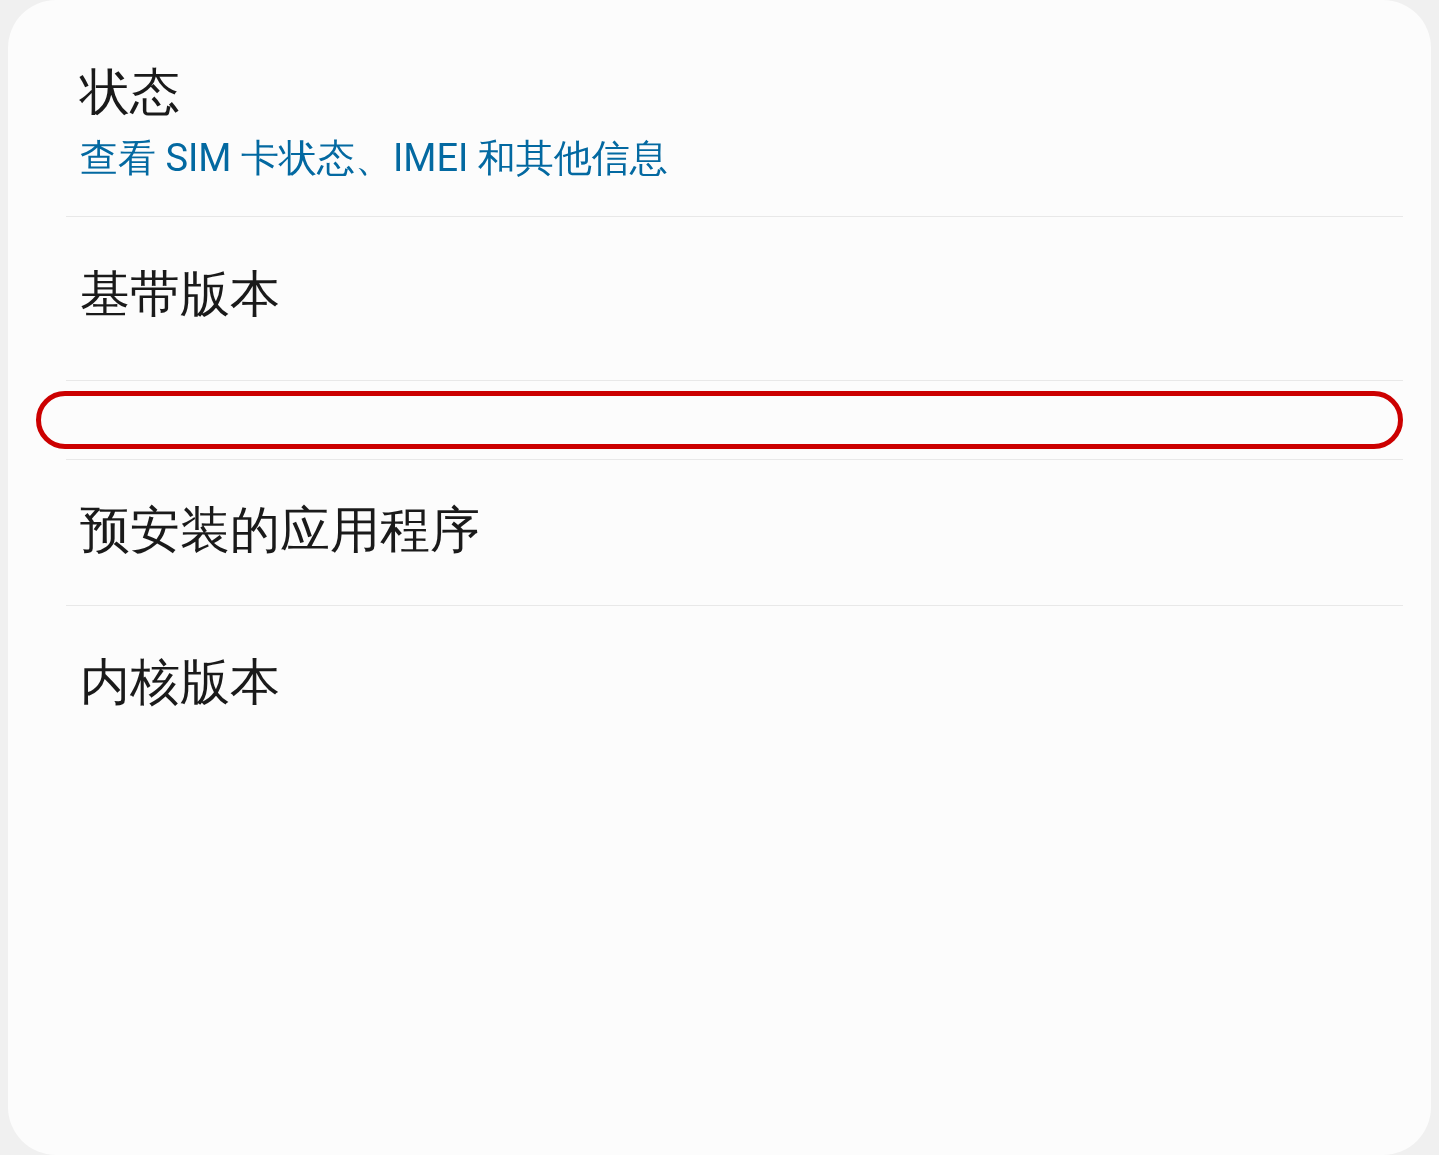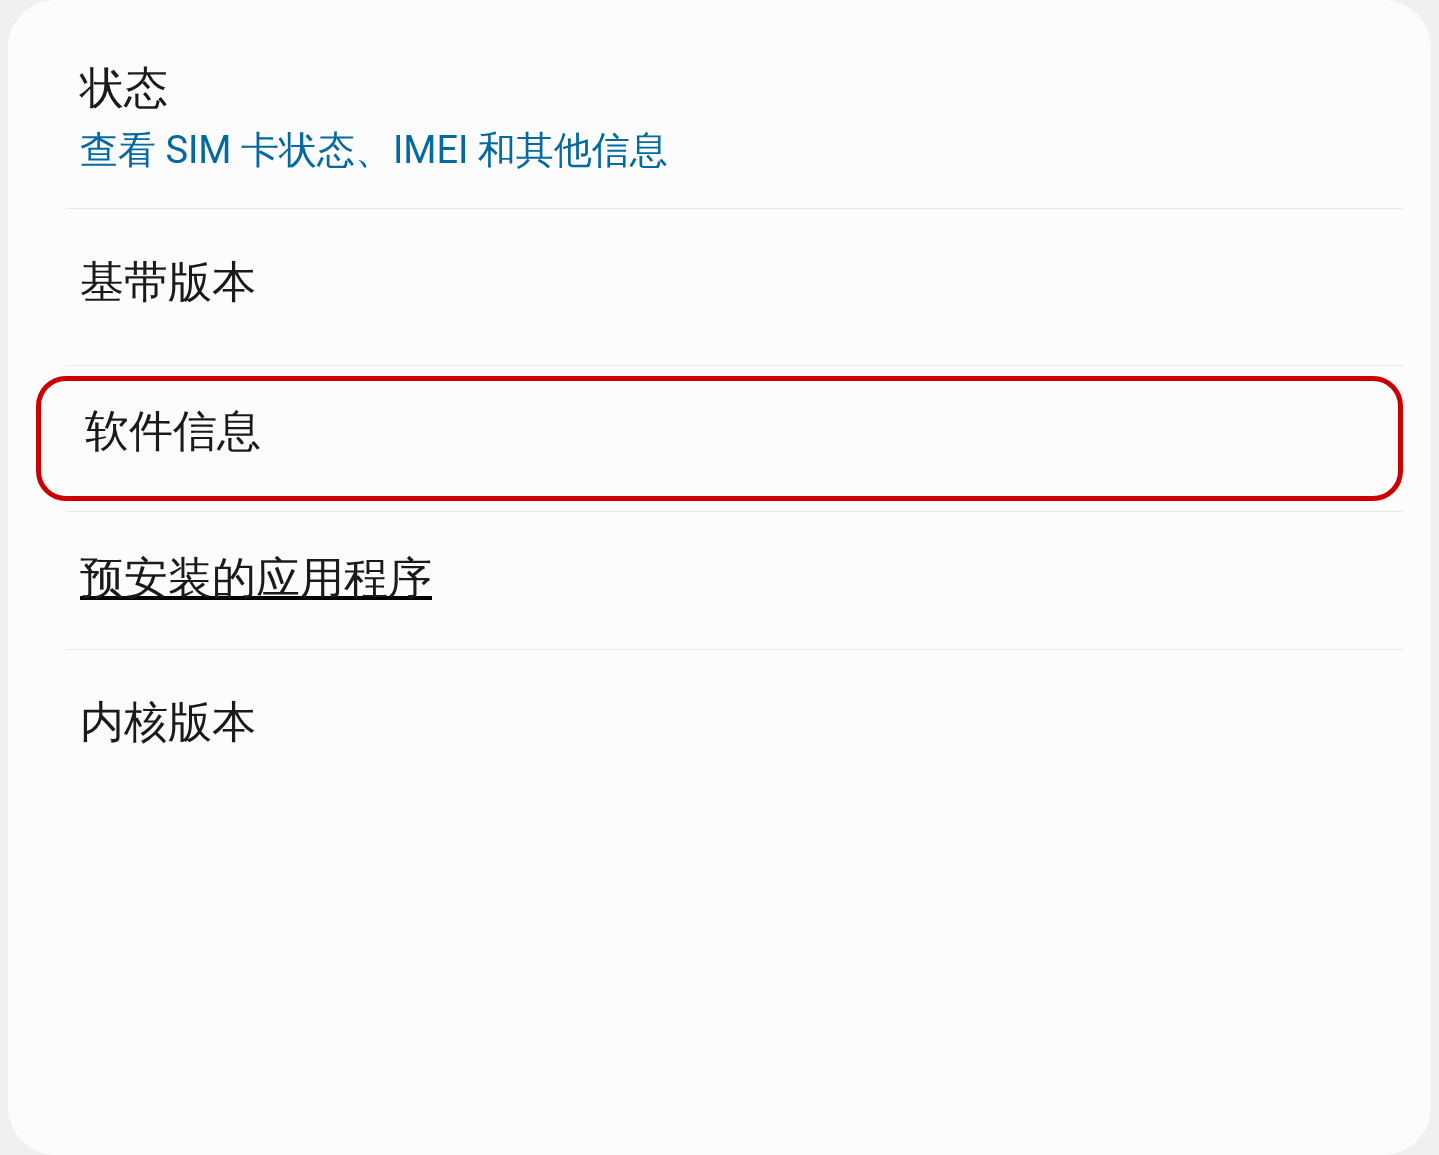--- a/index.html
+++ b/index.html
@@ -34,28 +34,27 @@
       padding-top: 45px;
       padding-bottom: 45px;
     }
     .setting-item-software {
       padding-top: 22px;
       padding-bottom: 26px;
     }
     .setting-item-preinstalled {
       padding-top: 38px;
       padding-bottom: 34px;
-      text-decoration: underline;
     }
     .setting-item-battery {
       padding-top: 44px;
       padding-bottom: 0;
     }
     .setting-title {
-      font-size: 44px;
+      font-size: 50px;
       color: #1a1a1a;
       font-weight: 400;
       line-height: 1.3;
       margin-bottom: 8px;
     }
     .setting-desc {
       font-size: 38px;
       color: #0369a1;
       font-weight: 400;
       line-height: 1.35;
@@ -92,21 +91,20 @@
   <div class="divider"></div>
 
   <div class="setting-item setting-item-legal">
     <div class="setting-title">基带版本</div>
   </div>
 
   <div class="divider"></div>
 
   <div class="highlight-box">
     <div class="setting-item setting-item-software">
-      <div class="setting-title">软件信息</div>
     </div>
   </div>
 
   <div class="divider"></div>
 
   <div class="setting-item setting-item-preinstalled">
     <div class="setting-title">预安装的应用程序</div>
   </div>
 
   <div class="divider"></div>

